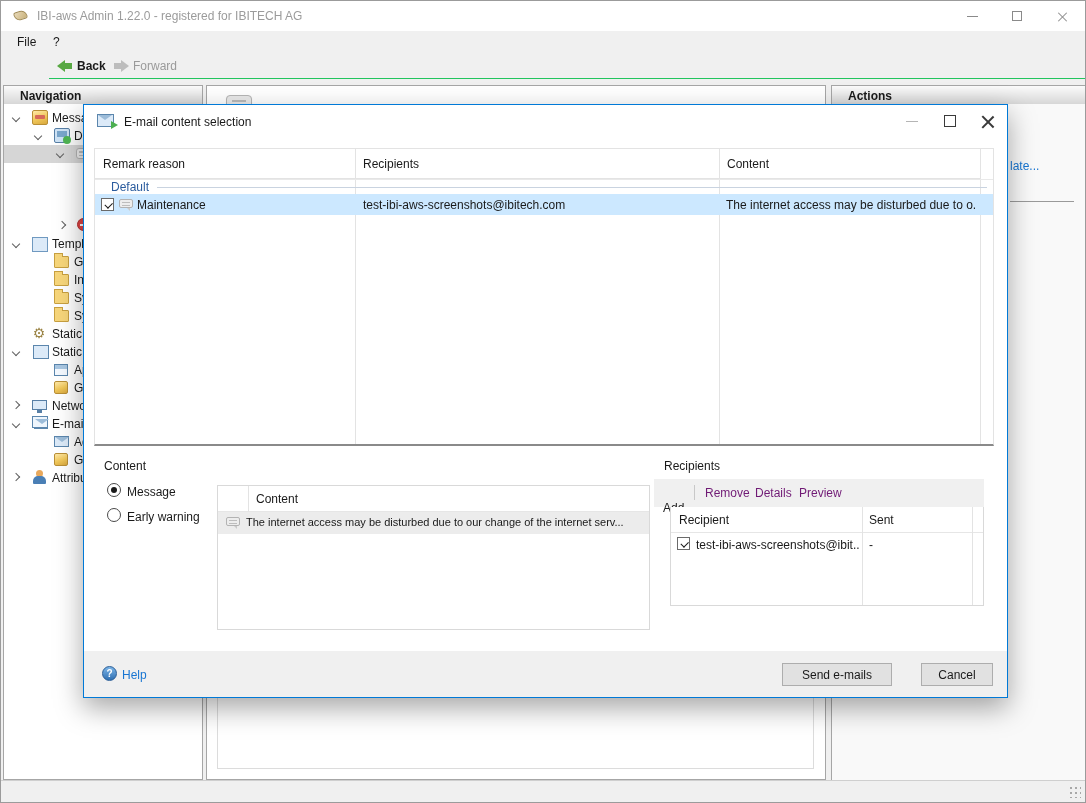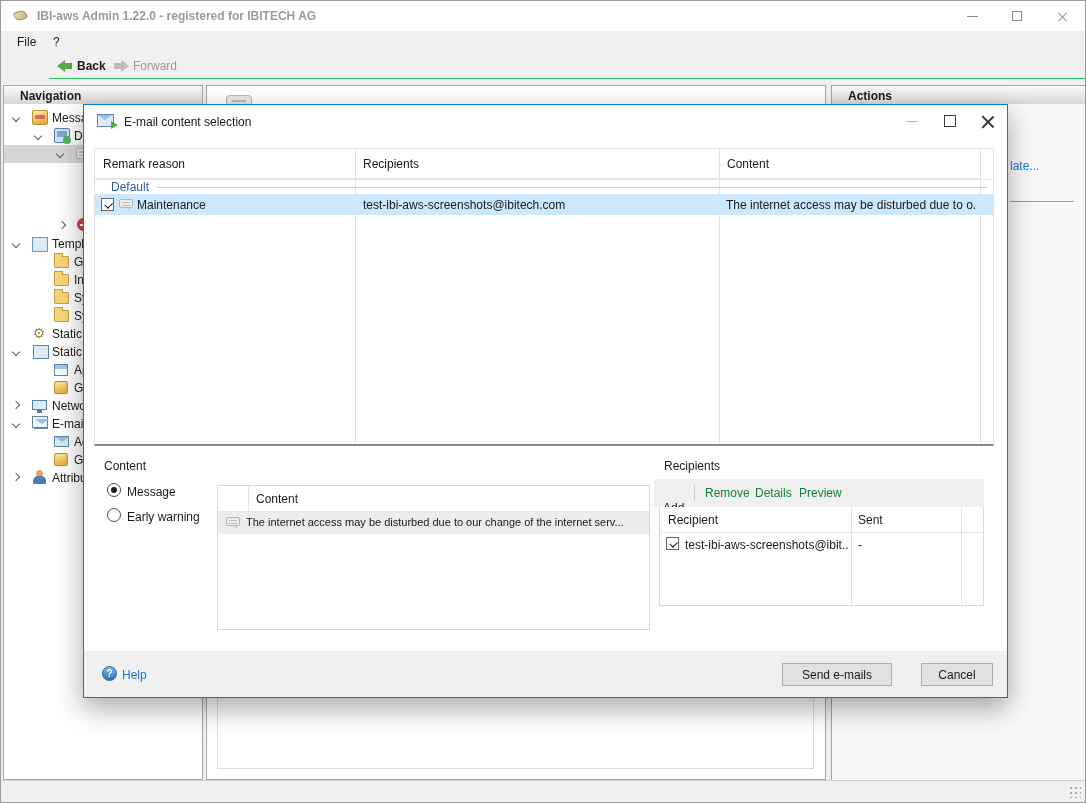--- a/index.html
+++ b/index.html
@@ -3,21 +3,21 @@
 <meta charset="utf-8">
 <style>
   * { margin:0; padding:0; box-sizing:border-box; }
   html,body { width:1086px; height:803px; font-family:"Liberation Sans", sans-serif; }
   #app { position:relative; width:1086px; height:803px; background:#f0f0f0; border:1px solid #9b9b9b; overflow:hidden; font-size:12px; color:#1a1a1a; }
 
   
   .titlebar { position:absolute; left:0; top:0; right:0; height:30px; background:#ffffff; }
   .titlebar .app-ico { position:absolute; left:12px; top:8px; width:16px; height:14px; }
   .app-ico .blade { position:absolute; left:1px; top:2px; width:13px; height:9px; background:linear-gradient(135deg,#e8d9b8,#c9b27c); border:1px solid #a08a55; border-radius:2px 6px 2px 6px; transform:rotate(-18deg); }
-  .titlebar .ttl { position:absolute; left:36px; top:8px; color:#9b9b9b; white-space:nowrap;font-weight:bold; }
+  .titlebar .ttl { position:absolute; left:36px; top:8px; color:#9b9b9b; white-space:nowrap; }
   .winbtn { position:absolute; top:0; width:45px; height:30px; }
   .winbtn .dash { position:absolute; left:17px; top:15px; width:11px; height:1px; background:#8a8a8a; }
   .winbtn .boxg { position:absolute; left:17px; top:10px; width:10px; height:10px; border:1px solid #8a8a8a; }
   .xbar { position:absolute; left:22px; top:10px; width:1px; height:12px; background:#8a8a8a; }
   .menubar { position:absolute; left:0; top:30px; right:0; height:23px; background:#f0f0f0; }
   .menuitem { position:absolute; top:4px; cursor:default; }
   .toolbar { position:absolute; left:0; top:53px; right:0; height:25px; background:#f0f0f0; border-bottom:1px solid #22c55e;margin-left:48px; }
   .arrow-l, .arrow-r { position:absolute; top:6px; width:16px; height:12px; }
   .arrow-l .tri { position:absolute; left:0; top:0; width:0; height:0; border-right:8px solid #58a843; border-top:6px solid transparent; border-bottom:6px solid transparent; }
   .arrow-l .stem { position:absolute; left:8px; top:3px; width:7px; height:6px; background:#58a843; }
@@ -114,23 +114,23 @@
   .radio { position:absolute; width:14px; height:14px; border:1px solid #4a4a4a; border-radius:50%; background:#ffffff; }
   .radio.on::after { content:""; position:absolute; left:3px; top:3px; width:6px; height:6px; border-radius:50%; background:#1a1a1a; }
   .rlabel { position:absolute; white-space:nowrap; }
 
   .ctable { position:absolute; left:123px; top:33px; width:433px; height:145px; border:1px solid #d9d9d9; background:#ffffff; }
   .ctable .hdr { position:absolute; left:0; top:0; right:0; height:26px; border-bottom:1px solid #e6e6e6; }
   .ctable .row1 { position:absolute; left:0; top:26px; right:0; height:22px; background:#ececec; }
 
   .rtoolbar { position:absolute; left:0; top:27px; right:0; height:28px; background:#f0f0f0; }
   .tbtn { position:absolute; top:7px; white-space:nowrap; }
-  .tbtn.dis { color:#15803d; }
+  .tbtn.dis { color:#701a75; }
   .tsep { position:absolute; top:6px; width:1px; height:15px; background:#c8c8c8; }
-  .rtable { position:absolute; left:5px; top:55px; right:0; height:99px; border:1px solid #d9d9d9; border-top:none; background:#ffffff; }
+  .rtable { position:absolute; left:16px; top:55px; right:0; height:99px; border:1px solid #d9d9d9; border-top:none; background:#ffffff; }
   .rtable .hdr { position:absolute; left:0; top:0; right:0; height:26px; border-bottom:1px solid #e6e6e6; }
 
   .dlg-footer { position:absolute; left:0; bottom:0; right:0; height:46px; background:#f0f0f0; }
   .help-ico { position:absolute; left:18px; top:15px; width:15px; height:15px; border-radius:50%; background:linear-gradient(#7db6e8,#2f6fb2); border:1px solid #2a5e97; color:#ffffff; font-size:10px; font-weight:bold; text-align:center; line-height:14px; }
   .help-lbl { position:absolute; left:38px; top:17px; color:#1976d2; }
   .pushbtn { position:absolute; top:12px; height:23px; background:#e1e1e1; border:1px solid #adadad; text-align:center; padding-top:4px; cursor:default; }
 </style>
 </head>
 <body>
 

